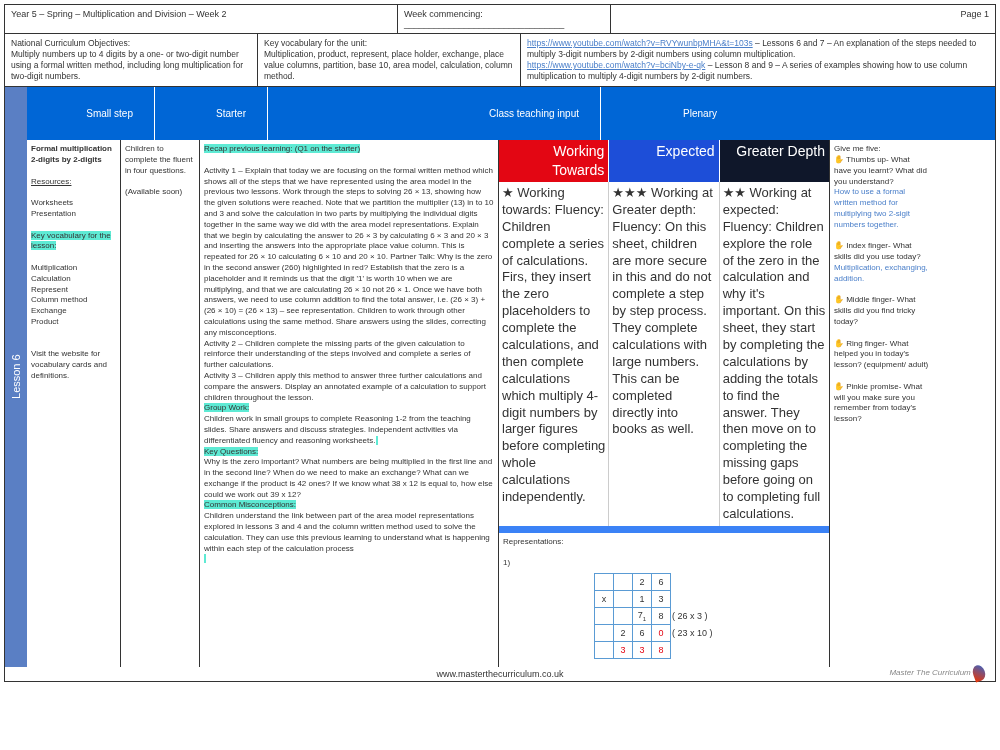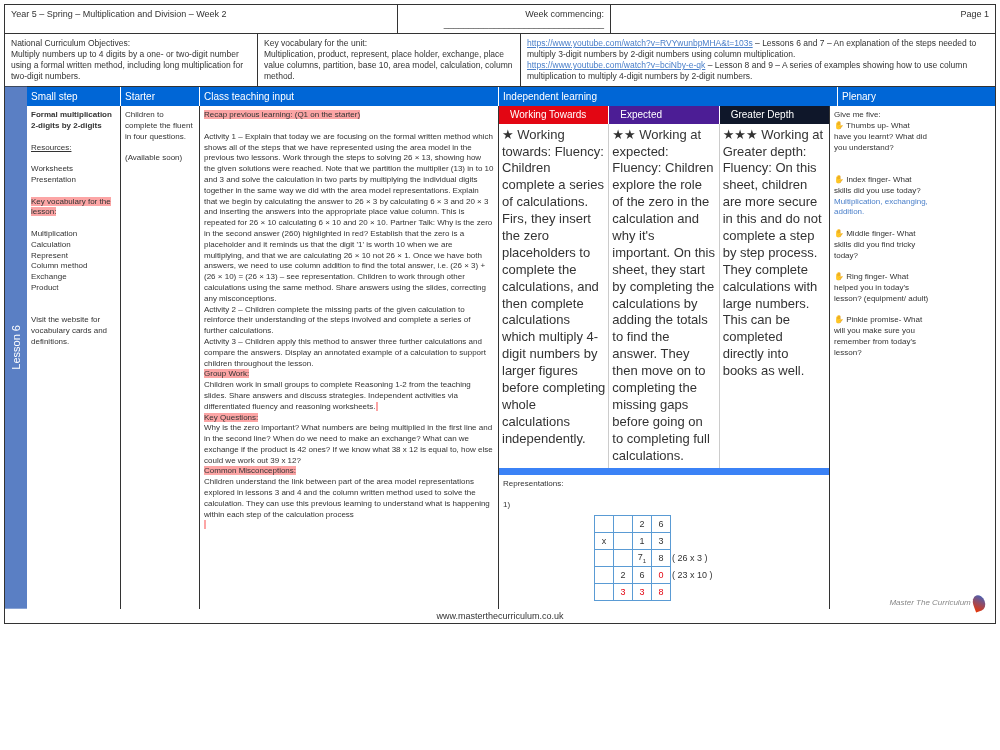--- a/index.html
+++ b/index.html
@@ -1,50 +1,50 @@
 <!DOCTYPE html>
 <html><head>
 <meta charset="utf-8">
 <style>
 body{margin:0;font-family:Arial,sans-serif;font-size:9px;background:#fff;color:#333;width:1000px}
 .page{border:1px solid #333;margin:4px}
 .header{display:flex;border-bottom:1px solid #333}
 .header>div{padding:4px 6px;border-right:1px solid #333}
 .header>div:last-child{border-right:none}
 .h1{width:380px}
-.h2{width:200px;text-align:right}
+.h2{width:200px;text-align:left}
 .h3{width:340px;text-align:right;margin-left:auto}
 .row2{display:flex;border-bottom:1px solid #333}
 .row2>div{padding:4px 6px;border-right:1px solid #333;font-size:8.5px;line-height:1.3}
 .row2>div:last-child{border-right:none}
 .r2a{width:240px}
 .r2b{width:250px}
 .r2c{flex:1}
 .r2c a{color:#4a7fc9;text-decoration:underline}
 .tbl{display:flex}
 .lessonlabel{writing-mode:vertical-lr;transform:rotate(180deg);background:#5a7fc4;color:#fff;padding:8px 2px;text-align:center;font-size:11px;width:18px;display:flex;align-items:center;justify-content:center}
 .cols{flex:1;display:flex;flex-direction:column}
 .headrow{display:flex;background:#0066d6;color:#fff;font-size:10px}
-.headrow>div{padding:4px;text-align:left;border-right:1px solid #fff}
+.headrow>div{padding:21px;text-align:right;border-right:1px solid #fff}
 .headrow>div:last-child{border-right:none}
 .c1{width:85px}.c2{width:70px}.c3{width:290px}.c4{width:330px}.c5{width:95px}
 .bodyrow{display:flex;flex:1}
 .bodyrow>div{padding:4px;border-right:1px solid #333;font-size:8px;line-height:1.35}
 .bodyrow>div:last-child{border-right:none}
 .subhead{display:flex}
-.subhead>div{padding:2px 11px;text-align:left;font-size:10px;color:#fff;flex:1;border-right:1px solid #fff}
+.subhead>div{padding:2px 4px;text-align:right;font-size:14px;color:#fff;flex:1;border-right:1px solid #fff}
 .subhead>div:last-child{border-right:none}
-.wt{background:#e30613}.ex{background:#4c1d95}.gd{background:#0f172a}
+.wt{background:#e30613}.ex{background:#1d4ed8}.gd{background:#0f172a}
 .subbody{display:flex}
 .subbody>div{flex:1;padding:3px;font-size:13px;line-height:1.3;border-right:1px solid #ccc}
 .subbody>div:last-child{border-right:none}
-.hl{background:#fca5a5}
+.hl{background:#5eead4}
 .blue{color:#4a7fc9}
 .footer{text-align:center;font-size:9px;padding:2px;position:relative}
-.logo{position:absolute;right:10px;bottom:12px;font-style:italic;color:#888;font-size:8px}
+.logo{position:absolute;right:10px;bottom:0;font-style:italic;color:#888;font-size:8px}
 .flame{display:inline-block;width:12px;height:16px;background:linear-gradient(45deg,#e30,#36c);border-radius:50% 50% 50% 0;transform:rotate(-20deg);vertical-align:middle}
 .multtbl{border-collapse:collapse;margin:4px auto;font-size:9px}
 .multtbl td{border:1px solid #5a9bd4;width:16px;height:14px;text-align:center;padding:1px}
 .red{color:#e30613}
 </style>
 </head>
 <body>
 
 <div class="page">
 <div class="header">
@@ -57,21 +57,20 @@
 <div class="r2b"><span>Key vocabulary for the unit:</span><br><span>Multiplication, product, represent, place holder, exchange, place value columns, partition, base 10,  area model,  calculation, column method.</span></div>
 <div class="r2c"><a>https://www.youtube.com/watch?v=RVYwunbpMHA&amp;t=103s</a><span> – Lessons 6 and 7 – An explanation of the steps needed to multiply 3-digit numbers by 2-digit numbers using column multiplication.</span><br><a>https://www.youtube.com/watch?v=bciNby-e-qk</a><span> – Lesson 8 and 9 – A series of examples showing how to use column multiplication to multiply 4-digit numbers by 2-digit numbers.</span></div>
 </div>
 <div class="tbl">
 <div class="lessonlabel">Lesson 6</div>
 <div class="cols">
 <div class="headrow">
 <div class="c1">Small step</div>
 <div class="c2">Starter</div>
 <div class="c3">Class teaching input</div>
-<div class="c4">Independent learning</div>
 <div class="c5">Plenary</div>
 </div>
 <div class="bodyrow">
 <div class="c1">
 <b>Formal multiplication 2-digits by 2-digits</b><br><br>
 <u>Resources:</u><br><br>
 <span>Worksheets</span><br>
 <span>Presentation</span><br><br>
 <span class="hl">Key vocabulary for the lesson:</span><br><br>
 <span style="white-space:pre-line">Multiplication
@@ -101,22 +100,22 @@
 <span class="hl">&nbsp;</span>
 </div>
 <div class="c4" style="padding:0">
 <div class="subhead">
 <div class="wt">Working Towards</div>
 <div class="ex">Expected</div>
 <div class="gd">Greater Depth</div>
 </div>
 <div class="subbody">
 <div>★ Working towards: Fluency: Children complete a series of calculations. Firs, they insert the zero placeholders to complete the calculations, and then complete calculations which multiply 4-digit numbers by larger figures before completing whole calculations independently.</div>
+<div>★★★ Working at Greater depth: Fluency: On this sheet, children are more secure in this and do not complete a step by step process. They complete calculations with large numbers. This can be completed directly into books as well.</div>
 <div>★★ Working at expected: Fluency: Children explore the role of the zero in the calculation and why it's important. On this sheet, they start by completing the calculations by adding the totals to find the answer. They then move on to completing the missing gaps before going on to completing full calculations.</div>
-<div>★★★ Working at Greater depth: Fluency: On this sheet, children are more secure in this and do not complete a step by step process. They complete calculations with large numbers. This can be completed directly into books as well.</div>
 </div>
 <div style="padding:4px;border-top:7px solid #3b82f6">
 <span>Representations:</span><br><br>
 <span>1)</span>
 <table class="multtbl">
 <tbody>
                   <tr>
                     <td></td>
                     <td></td>
                     <td>2</td>
@@ -151,21 +150,21 @@
                     <td class="red">8</td>
                     <td style="border:none"></td>
                   </tr>
 </tbody>
               </table>
 </div>
 </div>
 <div class="c5">
 <span>Give me five:</span><br>
 <span>✋ Thumbs up- What have you learnt? What did you understand?</span><br>
-<br><br>
+<span class="blue">How to use a formal written method for multiplying two 2-sigit numbers together.</span><br><br>
 <span>✋ Index finger- What skills did you use today?</span><br>
 <span class="blue">Multiplication, exchanging, addition.</span><br><br>
 <span>✋ Middle finger- What skills did you find tricky today?</span><br><br>
 <span>✋ Ring finger- What helped you in today's lesson? (equipment/ adult)</span><br><br>
 <span>✋ Pinkie promise- What will you make sure you remember from today's lesson?</span>
 </div>
 </div>
 </div>
 </div>
 <div class="footer">

